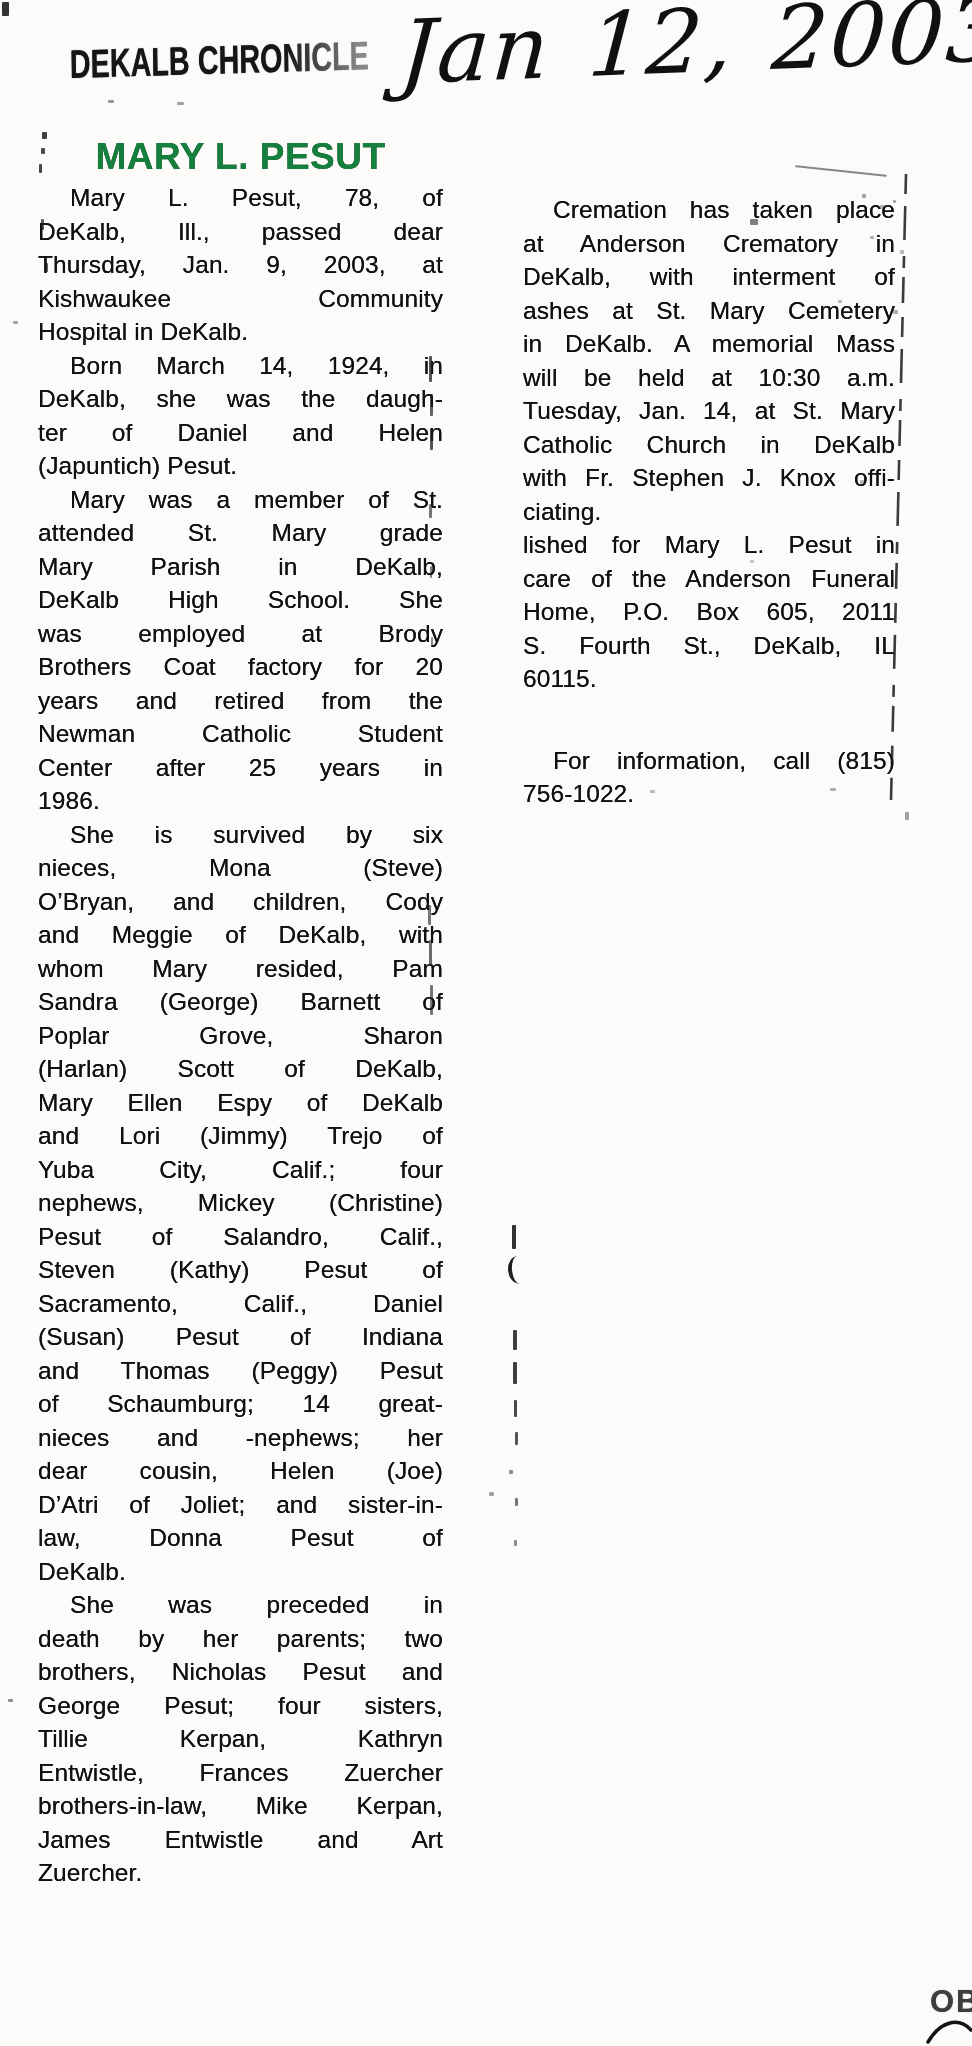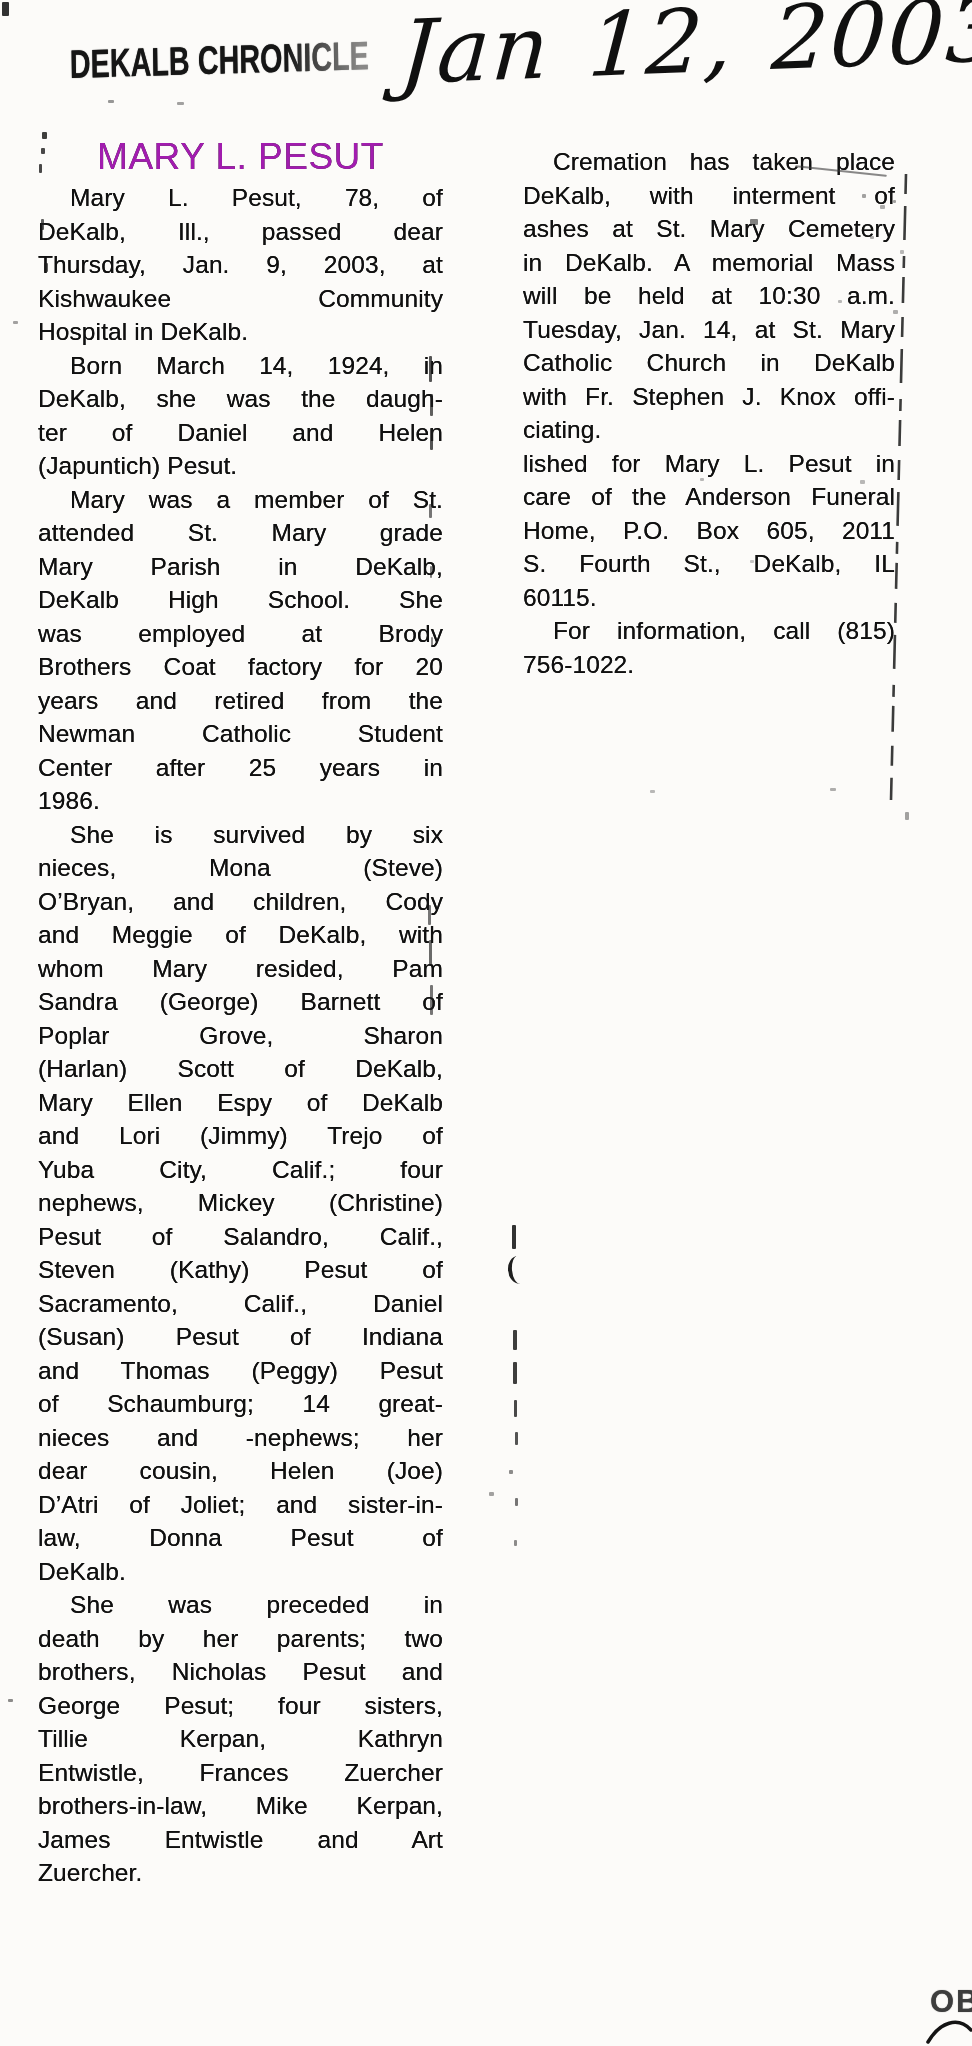--- a/index.html
+++ b/index.html
@@ -40,29 +40,29 @@
   .column {
     position: absolute;
     color: #101010;
     font-size: 24.5px; line-height: 33.5px;
     letter-spacing: 0.1px;
     text-shadow: 0 0 .5px rgba(10,10,10,.9);
   }
   .col-left  { left: 38px;  top: 133px; width: 405px; }
   .col-right { left: 523px; top: 145px; width: 372px; }
   .obit-title {
-    font-weight: 400; font-size: 37px; line-height: 48px;
+    font-weight: 700; font-size: 37px; line-height: 48px;
     letter-spacing: .5px; text-align: center;
-    color: #a21caf; height: 48px;
+    color: #15803d; height: 48px;
   }
   .para { margin: 0; }
   .line { text-align: justify; text-align-last: justify; height: 33.5px; }
   .line.last { text-align-last: left; }
   .col-left  .line.first { padding-left: 32px; }
-  .col-right .line.first { padding-left: 30px; }
+  .col-right .line.first { padding-left: 30px; margin-top: 48px; }
 
   
   .spk { position: absolute; background: #1c1c1c; border-radius: 1px; }
   .rule-svg { position: absolute; }
   .paren-mark {
     position: absolute; left: 508px; top: 1256px;
     width: 12px; height: 28px;
     border-left: 4.5px solid #1f1f1f;
     border-radius: 14px 0 0 14px / 18px 0 0 18px;
     transform: rotate(-5deg);
@@ -152,20 +152,21 @@
           <div class="line">James Entwistle and Art</div>
           <div class="line last">Zuercher.</div>
         </div>
       </div>
   </div>
 
   <div class="column col-right">
     <div>
         <div class="para">
           <div class="line first">Cremation has taken place</div>
+          <div class="line">at Anderson Crematory in</div>
           <div class="line">DeKalb, with interment of</div>
           <div class="line">ashes at St. Mary Cemetery</div>
           <div class="line">in DeKalb. A memorial Mass</div>
           <div class="line">will be held at 10:30 a.m.</div>
           <div class="line">Tuesday, Jan. 14, at St. Mary</div>
           <div class="line">Catholic Church in DeKalb</div>
           <div class="line">with Fr. Stephen J. Knox offi-</div>
           <div class="line last">ciating.</div>
         </div>
         <div class="para">

